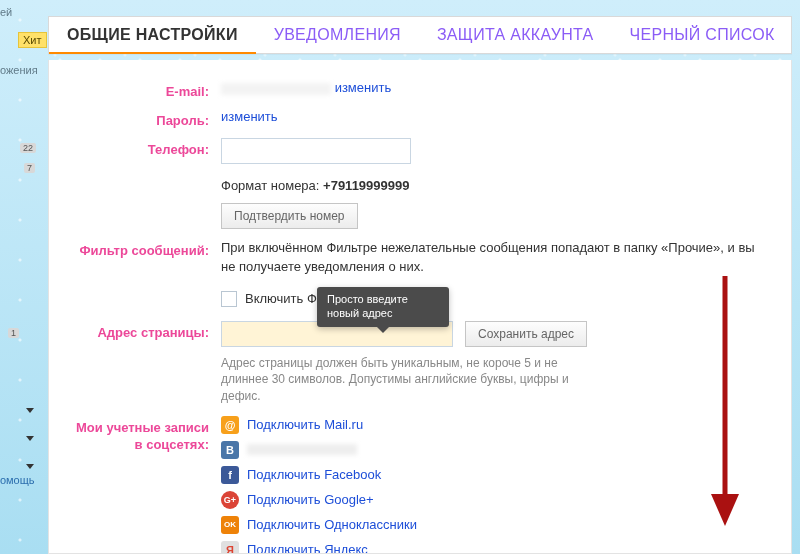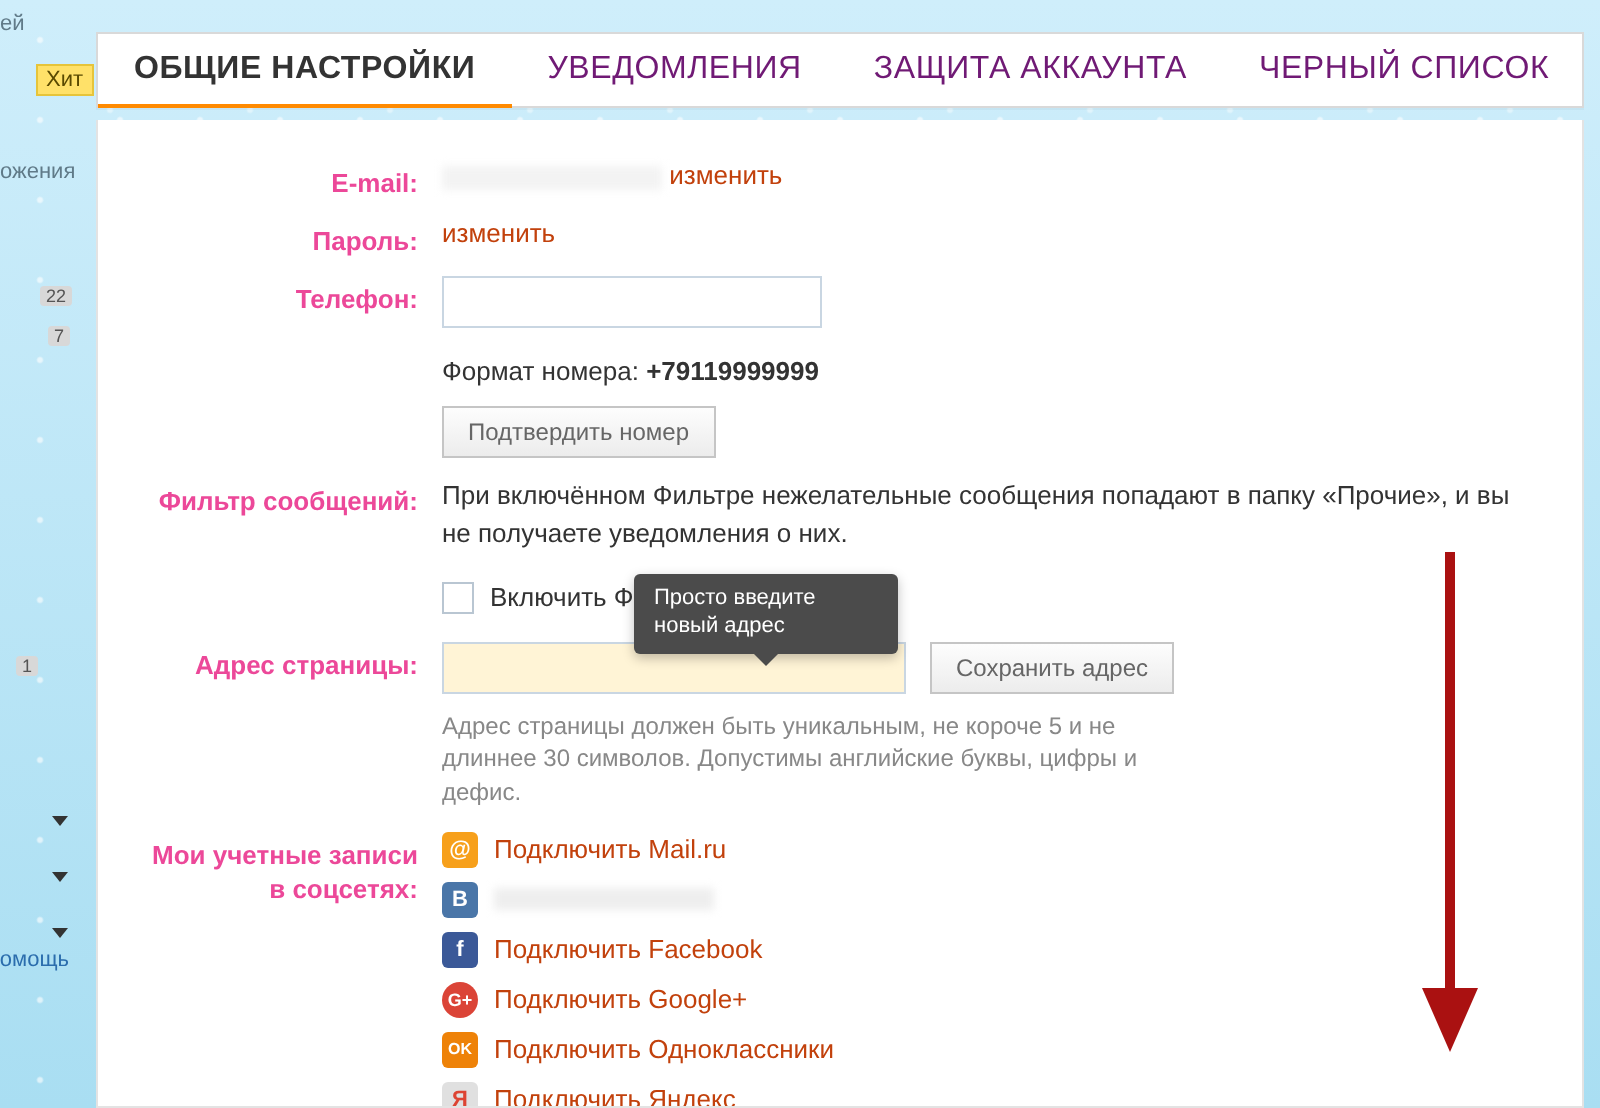--- a/index.html
+++ b/index.html
@@ -43,36 +43,36 @@
 
   .tabs {
     position:absolute; top:16px; left:48px; right:8px; height:38px;
     background:#fff; border:1px solid #d9d9d9;
     display:flex; align-items:stretch;
     font-size:16px; letter-spacing:.3px;
     box-shadow:0 1px 0 rgba(0,0,0,.03);
   }
   .tab {
     padding:0 18px; display:flex; align-items:center;
-    color:#701a75; cursor:pointer; white-space:nowrap;
+    color:#8b5cf6; cursor:pointer; white-space:nowrap;
   }
   .tab.active { color:#333; font-weight:bold; border-bottom:2px solid #ff8a00; margin-bottom:-1px; }
 
   .panel {
     position:absolute; top:60px; left:48px; right:8px; bottom:0;
     background:#fff; border:1px solid #e3e3e3; border-top:none;
     padding:20px 24px 10px 24px;
     overflow:hidden;
   }
 
   .row { display:flex; align-items:flex-start; margin-bottom:10px; }
   .row .lbl { width:148px; text-align:right; padding-right:12px; font-weight:bold; color:#ec4899; padding-top:4px; font-size:13px;}
   .row .val { flex:1; color:#333; font-size:13px; }
 
-  .link { color:#c2410c; cursor:pointer; }
+  .link { color:#1d4ed8; cursor:pointer; }
   .muted { color:#888; font-size:12px; line-height:1.35; }
 
   input[type=text].txt {
     border:1px solid #c9d6e2; height:26px; padding:2px 6px; font-size:13px;
     background:#fff;
   }
   .btn {
     display:inline-block; border:1px solid #c5c5c5; background:linear-gradient(#fdfdfd,#ececec);
     color:#666; font-size:12px; padding:5px 12px; cursor:pointer;
   }
@@ -111,21 +111,21 @@
   .ic-ya { background:#e0e0e0; color:#d43; }
 
   .big-arrow { position:absolute; right:46px; top:212px; pointer-events:none; }
 </style>
 </head>
 <body>
 
 <div class="left-frag">
   <span style="position:absolute;top:6px;left:0;color:#607a88">ей</span>
   <span class="hit">Хит</span>
-  <span style="position:absolute;top:80px;left:0;color:#607a88">ожения</span>
+  <span style="position:absolute;top:64px;left:0;color:#607a88">ожения</span>
   <span class="badge" style="top:143px;left:20px">22</span>
   <span class="badge" style="top:163px;left:24px">7</span>
   <span class="badge" style="top:328px;left:8px">1</span>
   <span class="arrow-down" style="top:408px;left:26px"></span>
   <span class="arrow-down" style="top:436px;left:26px"></span>
   <span class="arrow-down" style="top:464px;left:26px"></span>
   <span style="position:absolute;top:462px;left:-8px;font-size:11px;color:#2b6dad">| <span>Помощь</span></span>
 </div>
 
 <div class="tabs">

